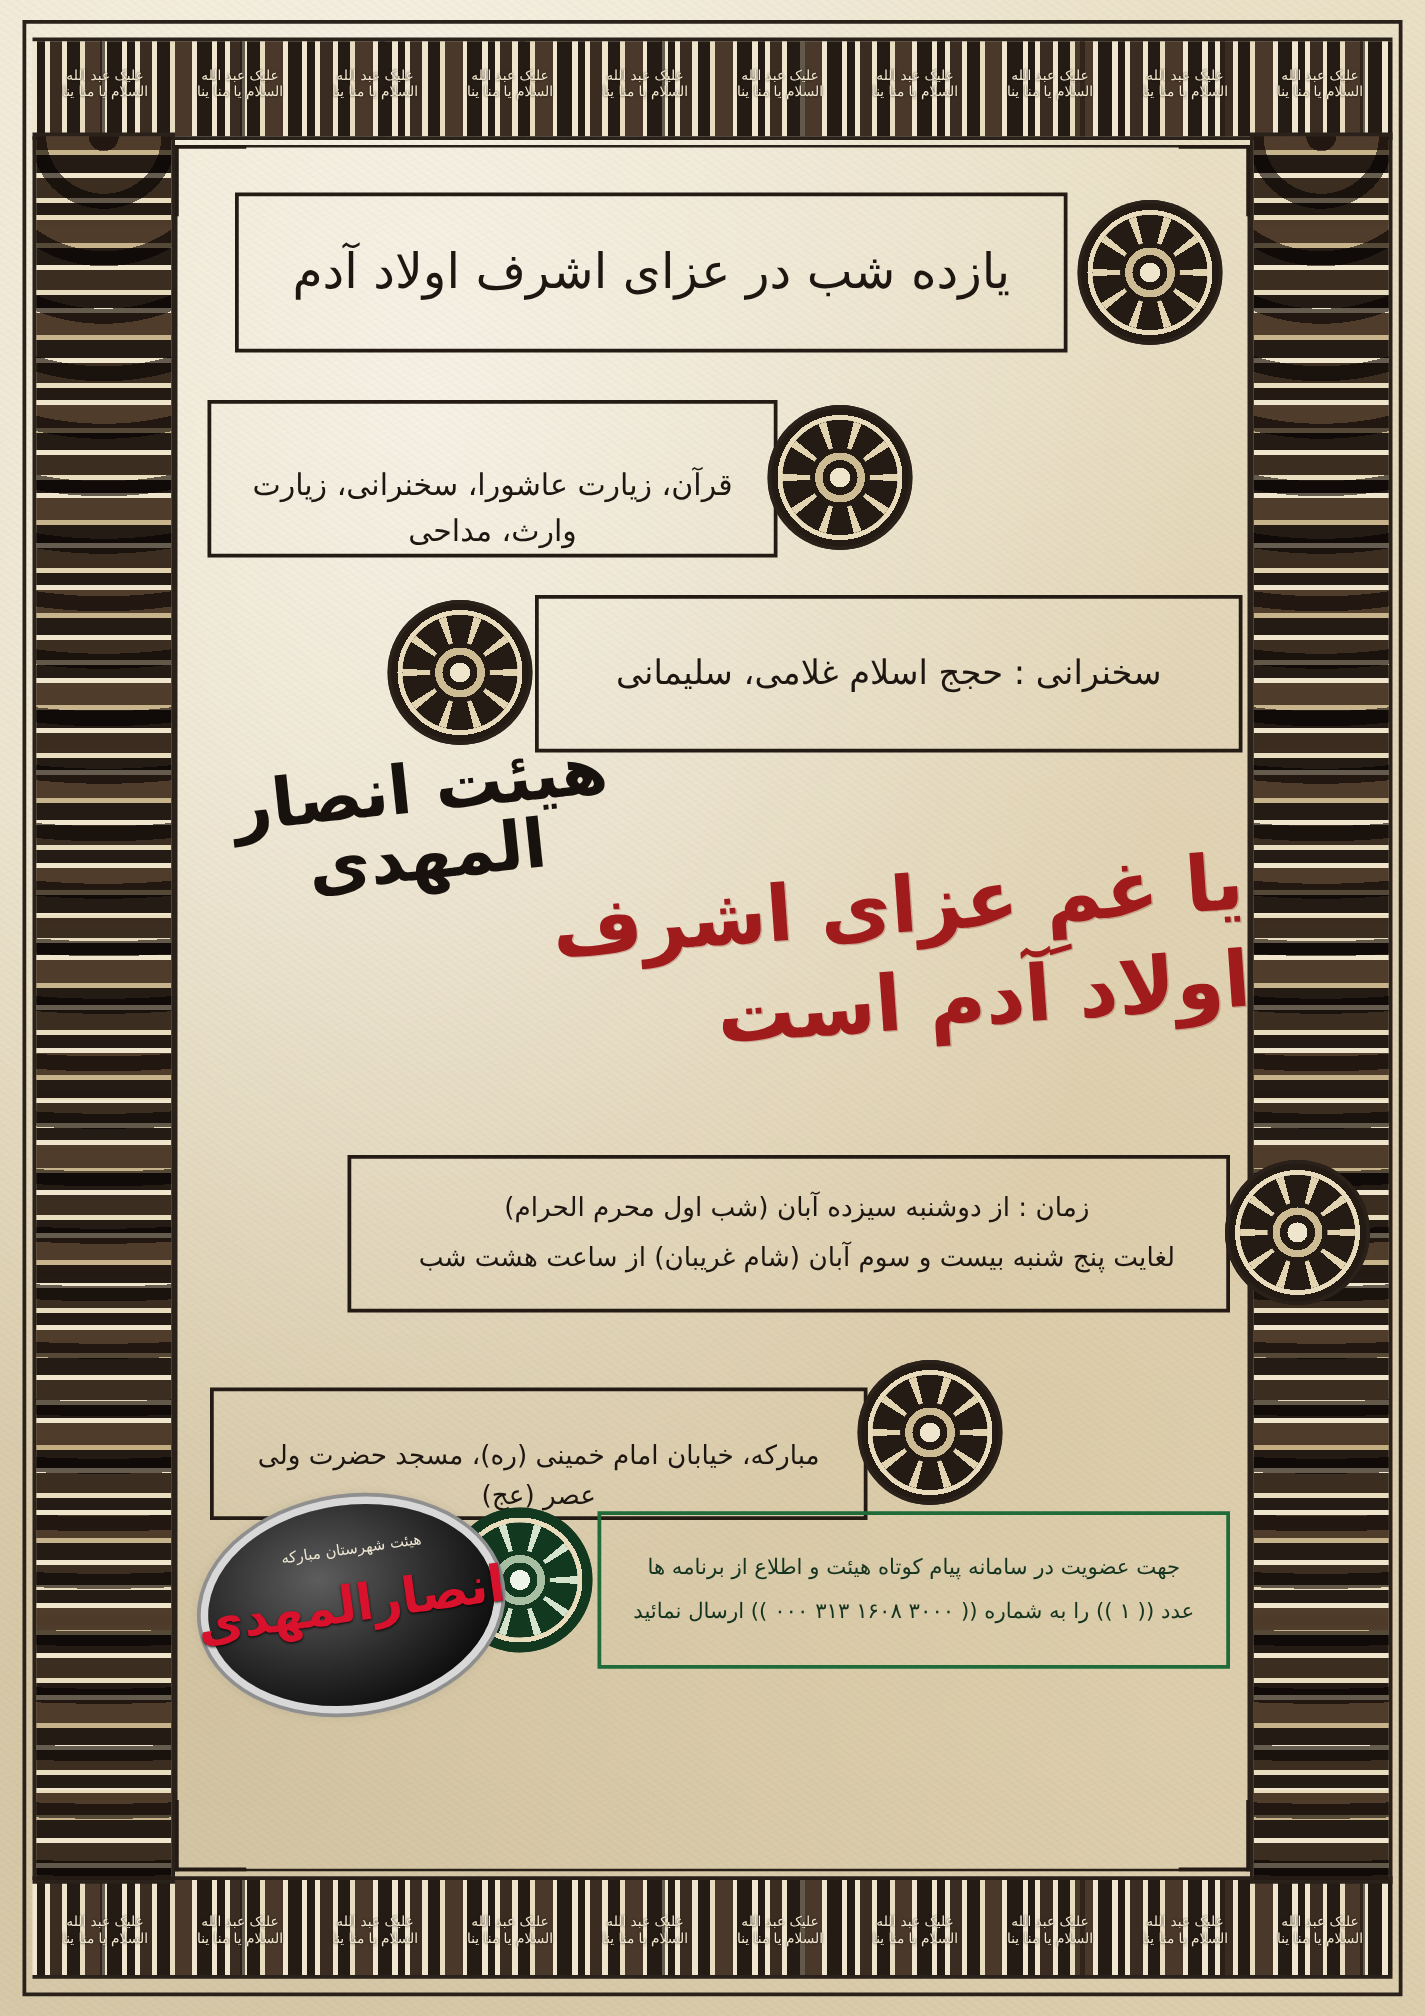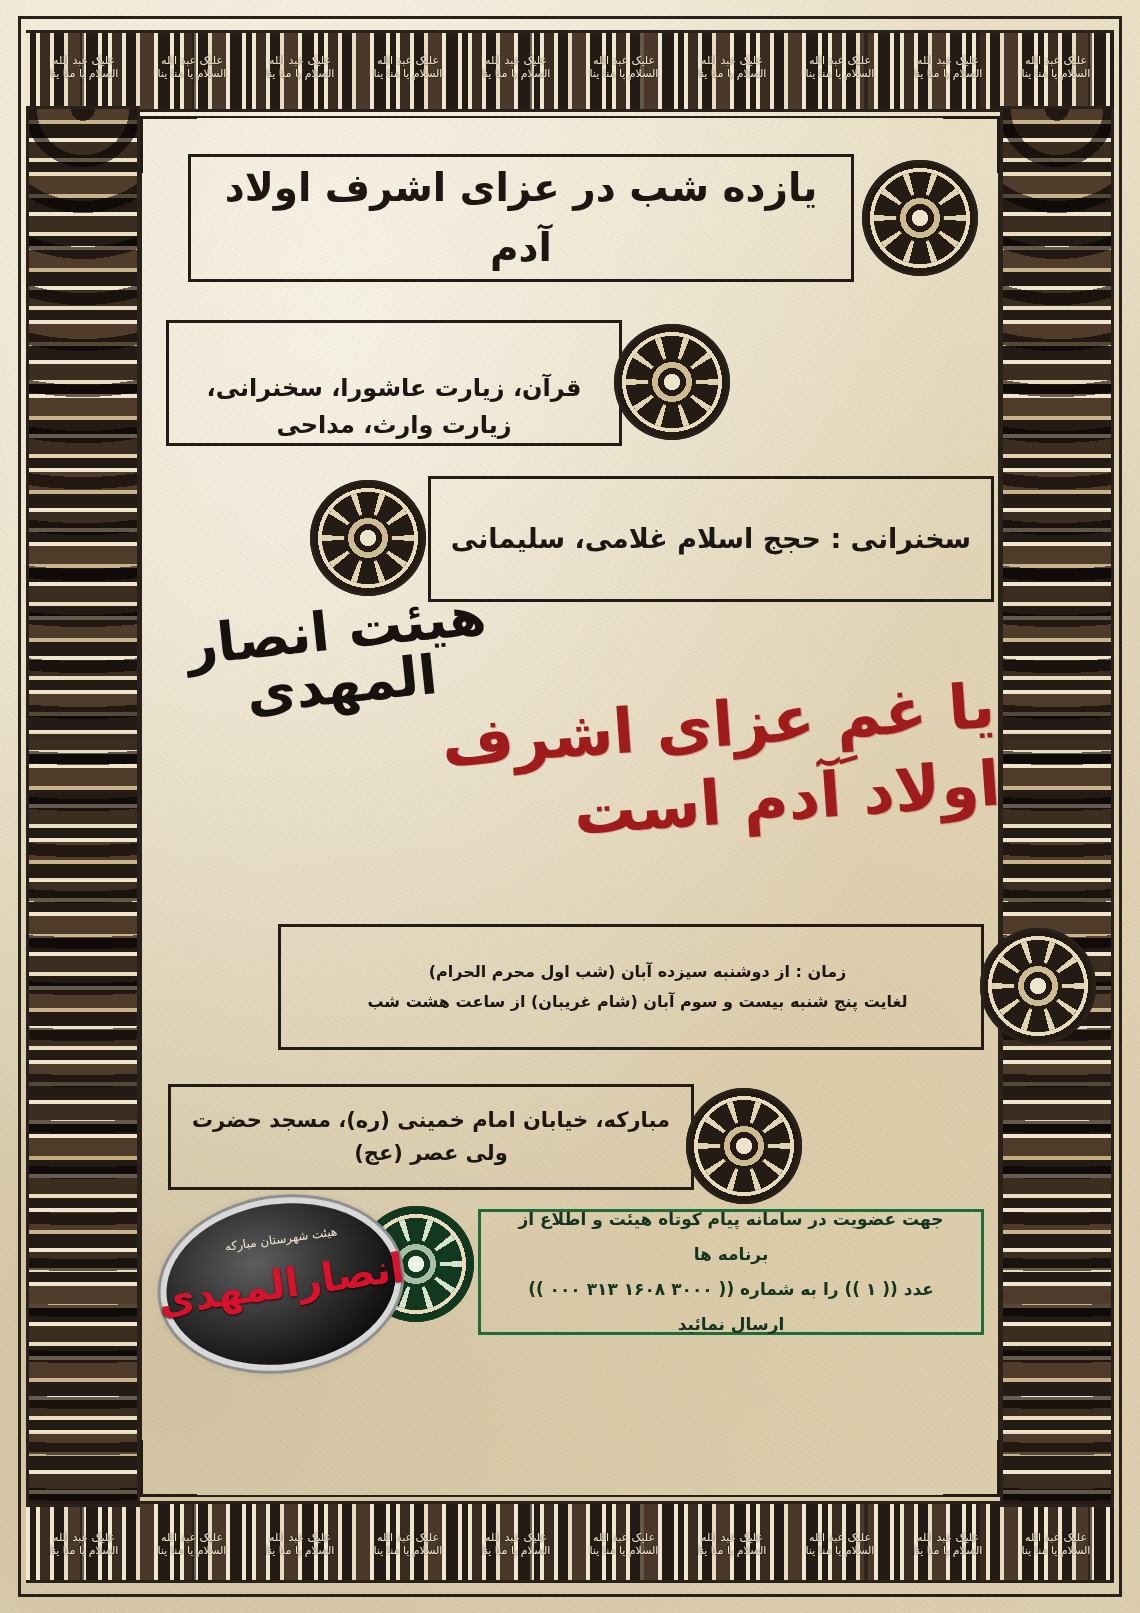--- a/index.html
+++ b/index.html
@@ -201,44 +201,44 @@
     align-items: center;
     justify-content: center;
     color: #1d1611;
     direction: rtl;
   }
   .bar .txt {
     padding: 0 18px;
     white-space: pre-line;
     text-align: center;
     line-height: 1.55;
-    font-weight: 700;
+    font-weight: 400;
   }
 
   #headline-bar { left: 40px; top: 30px; width: 660px; height: 122px; }
   #headline-bar .txt { font-size: 39px; letter-spacing: 1px; }
 
   #program-bar { left: 18px; top: 196px; width: 450px; height: 120px; }
   #program-bar .txt { font-size: 24px; margin-top: 48px; }
 
   #speakers-bar { left: 280px; top: 352px; width: 560px; height: 120px; }
   #speakers-bar .txt { font-size: 27px; }
 
   #time-bar { left: 130px; top: 800px; width: 700px; height: 120px; }
-  #time-bar .txt { font-size: 16px; line-height: 1.9; padding-left: 31px; }
-
-  #place-bar { left: 20px; top: 960px; width: 520px; height: 100px; }
+  #time-bar .txt { font-size: 21px; line-height: 1.9; padding-left: 31px; }
+
+  #place-bar { left: 20px; top: 986px; width: 520px; height: 100px; align-items: flex-end; }
   #place-bar .txt { font-size: 21px; }
 
   #sms-box {
     left: 330px; top: 1085px; width: 500px; height: 120px;
     border: 3px solid #1f6b3a;
     color: #15341f;
   }
-  #sms-box .txt { font-size: 17px; line-height: 2.05; font-weight: 700; }
+  #sms-box .txt { font-size: 17px; line-height: 2.05; font-weight: 400; }
 
   
   #rosette-headline { left: 714px; top: 36px; }
   #rosette-program  { left: 466px; top: 200px; }
   #rosette-speakers { left: 162px; top: 356px; }
   #rosette-time     { left: 832px; top: 804px; }
   #rosette-place    { left: 538px; top: 964px; }
   #rosette-sms      { left: 210px; top: 1082px; }
 
   

